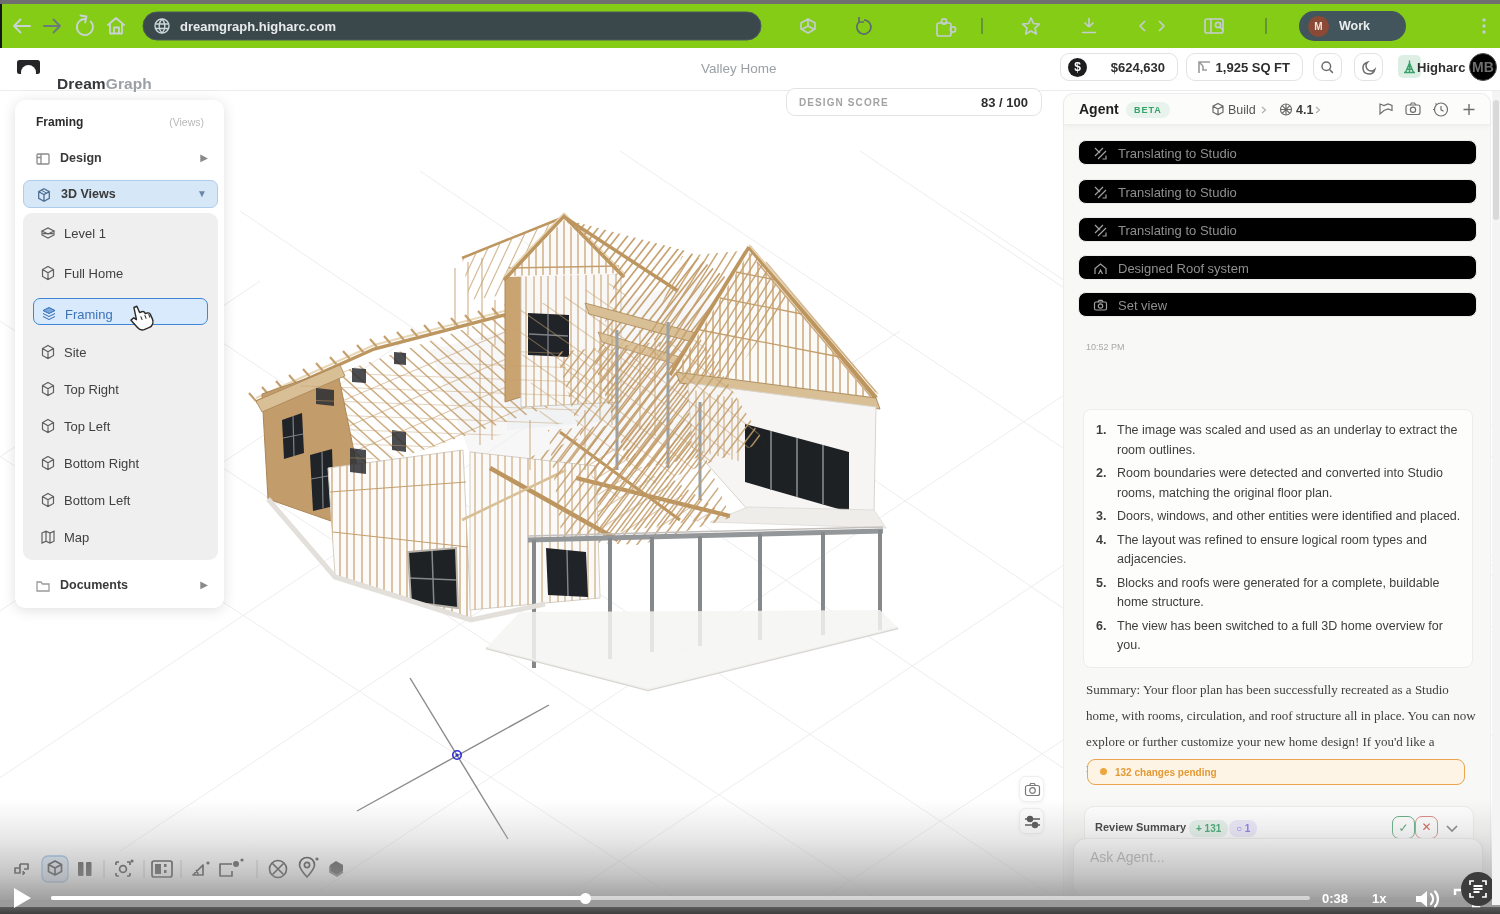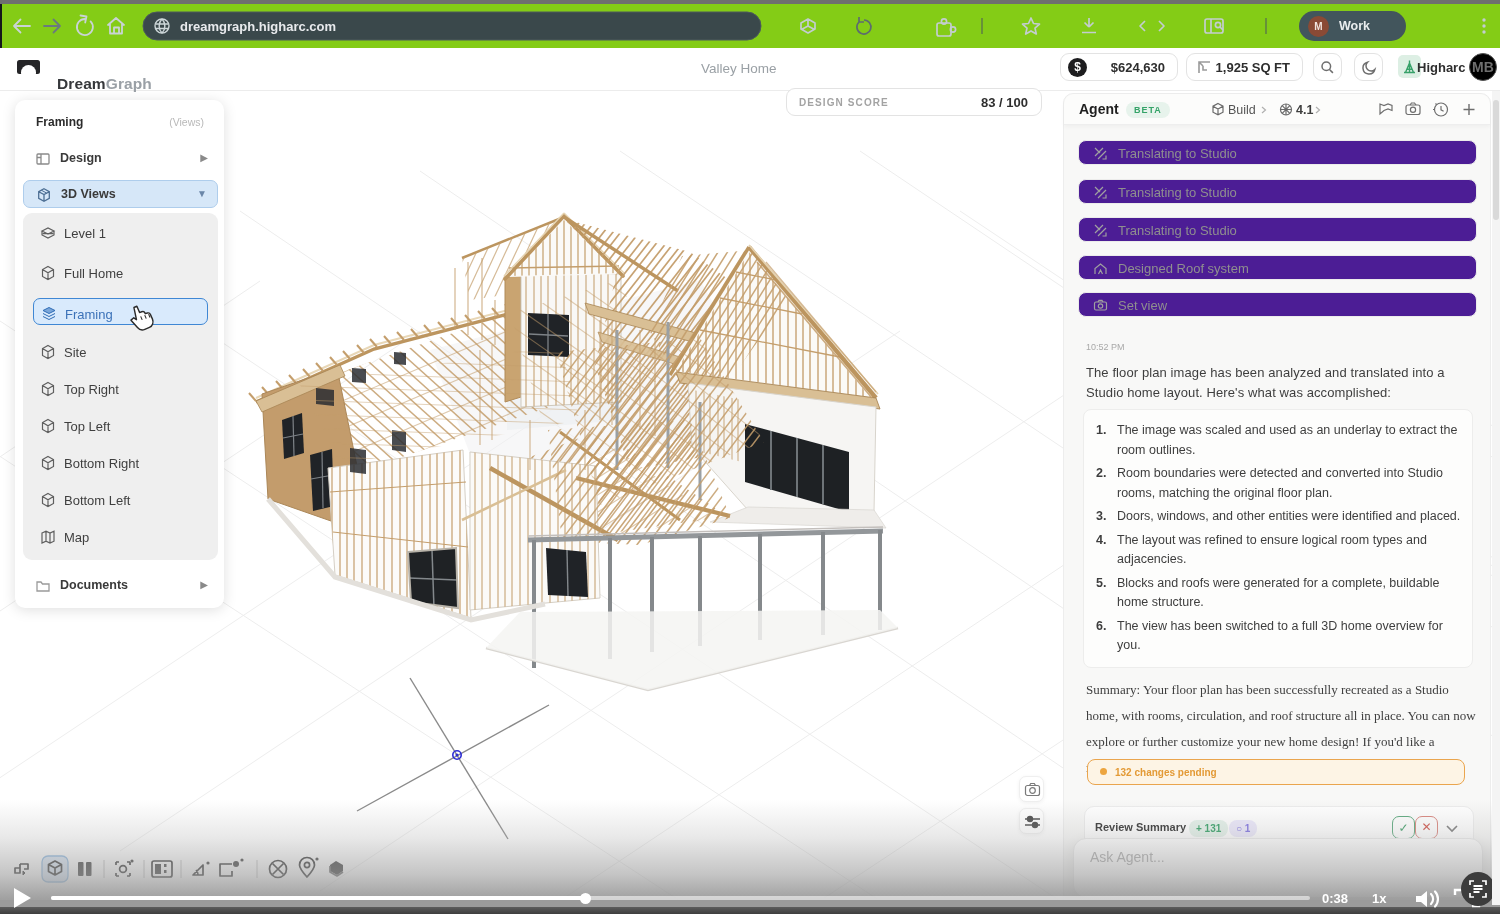--- a/index.html
+++ b/index.html
@@ -37,21 +37,21 @@
 .srow .ic { position:absolute; left:7px; top:7px; width:16px; height:16px; }
 .srow .tx { position:absolute; left:31px; top:8px; font-size:13px; color:#3f3f3f; }
 #framingrow { background:#d9eafc; border:1.5px solid #3f87d4; border-radius:7px; height:27px !important; }
 #framingrow .tx { color:#3c72b8; }
 
 
 #rpanel { left:1063px; top:93px; width:428px; height:821px; background:#f8f8f7; border-radius:10px 10px 0 0; border:1px solid #ededed; }
 #rhead { position:absolute; left:0; top:0; width:426px; height:31px; background:#fcfcfb; border-radius:10px 10px 0 0; border-bottom:1px solid #eeeeee; box-shadow:0 2px 4px rgba(0,0,0,.04); }
 #rhead .ag { position:absolute; left:15px; top:7px; font-size:14px; font-weight:bold; color:#1f1f1f; }
 #rhead .beta { position:absolute; left:62px; top:8px; background:#e7f3ec; color:#34a368; border-radius:8px; font-size:9px; font-weight:bold; letter-spacing:1px; padding:3px 8px; }
-.titem { position:absolute; left:14px; width:399px; height:25px; background:#4c1d95; border:1px solid #ececeb; border-radius:8px;text-align:right; }
+.titem { position:absolute; left:14px; width:399px; height:25px; background:#000000; border:1px solid #ececeb; border-radius:8px;text-align:right; }
 .titem .tx { position:absolute; left:39px; top:5px; font-size:13px; color:#8f8f8f; }
 .titem svg { position:absolute; left:14px; top:5px; }
 #msg { position:absolute; left:22px; top:248px; width:398px; }
 #ts { font-size:9px; color:#a9a9a9; }
 #para1 { margin-top:11px; font-size:13px; color:#3e3e3e; line-height:20px; letter-spacing:.1px;}
 #numcard { position:absolute; left:19px; top:315px; width:390px; background:#fdfdfc; border:1px solid #ededec; border-radius:8px; padding:11px 11px 11px 12px; }
 #numcard ol { list-style:none; }
 #numcard li { position:relative; padding-left:21px; font-size:12.5px; color:#3e3e3e; line-height:19.5px; margin-bottom:4px; }
 #numcard li:last-child { margin-bottom:0; }
 #numcard li b.n { position:absolute; left:0; font-weight:bold; }
@@ -1184,21 +1184,20 @@
     <div class="titem" style="top:198px;">
       <svg width="15" height="15" viewBox="0 0 15 15" fill="none" stroke="#a0a0a0" stroke-width="1.2">
           <rect x="1.5" y="4" width="12" height="8" rx="1.5"></rect>
           <circle cx="7.5" cy="8" r="2.2"></circle>
           <path d="M5 4 l1-1.6 h3 L10 4"></path>
         </svg>
       <div class="tx">Set view</div>
     </div>
     <div id="msg">
       <div id="ts">10:52 PM</div>
-      <div id="para1">The floor plan image has been analyzed and translated into a Studio home layout. Here's what was accomplished:</div>
     </div>
     <div id="numcard">
       <ol>
         <li><b class="n">1.</b>The image was scaled and used as an underlay to extract the room outlines.</li>
         <li><b class="n">2.</b>Room boundaries were detected and converted into Studio rooms, matching the original floor plan.</li>
         <li><b class="n">3.</b>Doors, windows, and other entities were identified and placed.</li>
         <li><b class="n">4.</b>The layout was refined to ensure logical room types and adjacencies.</li>
         <li><b class="n">5.</b>Blocks and roofs were generated for a complete, buildable home structure.</li>
         <li><b class="n">6.</b>The view has been switched to a full 3D home overview for you.</li>
       </ol>

